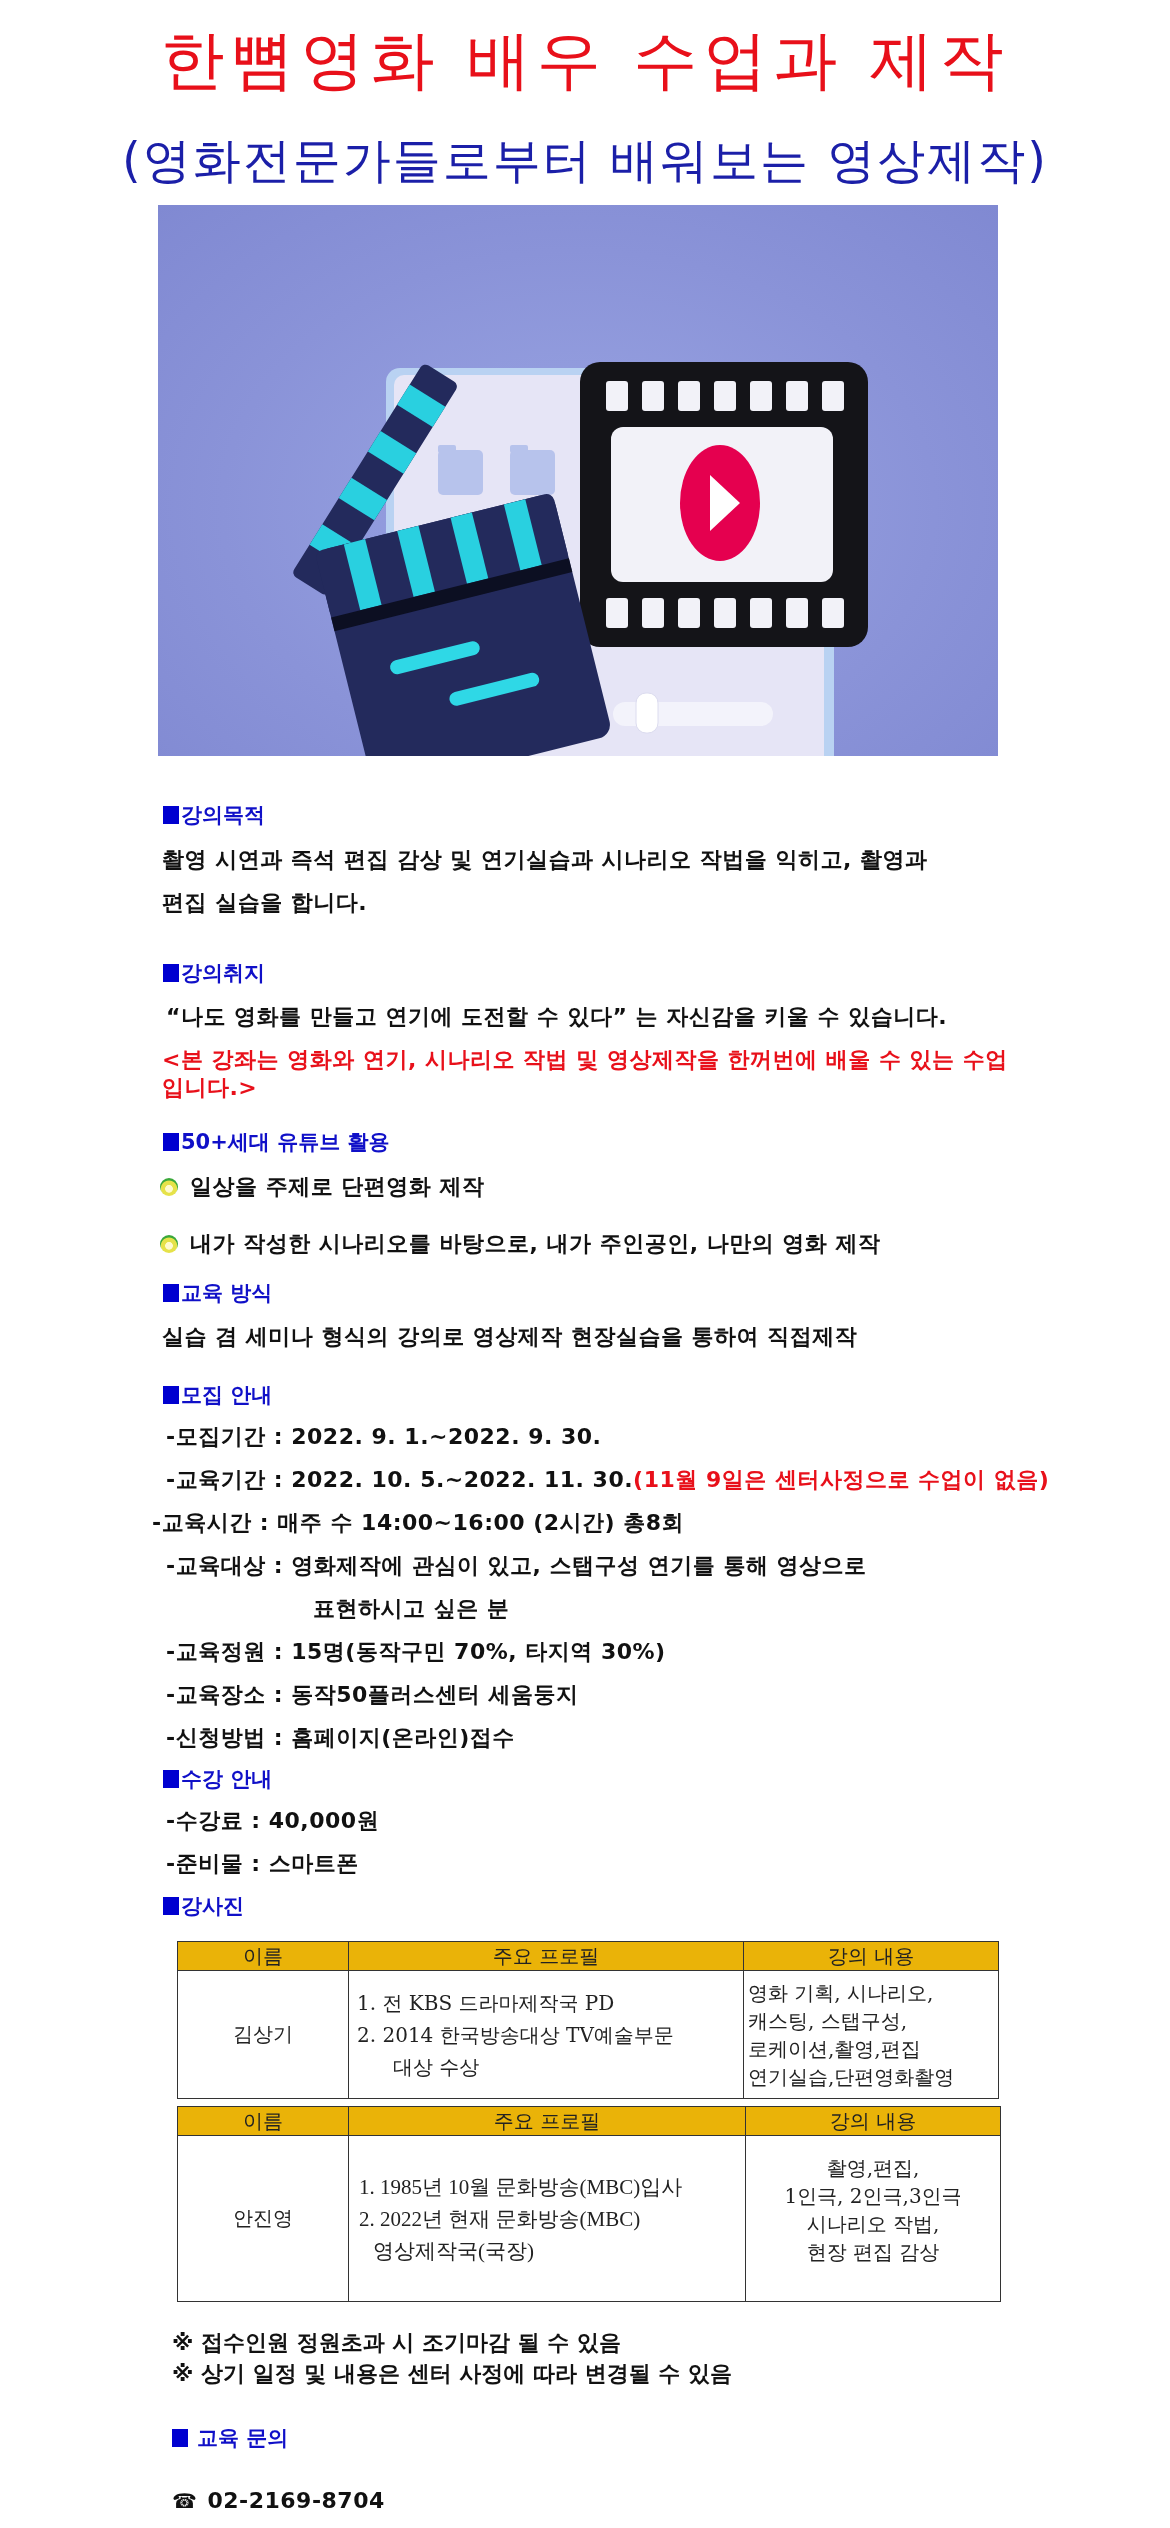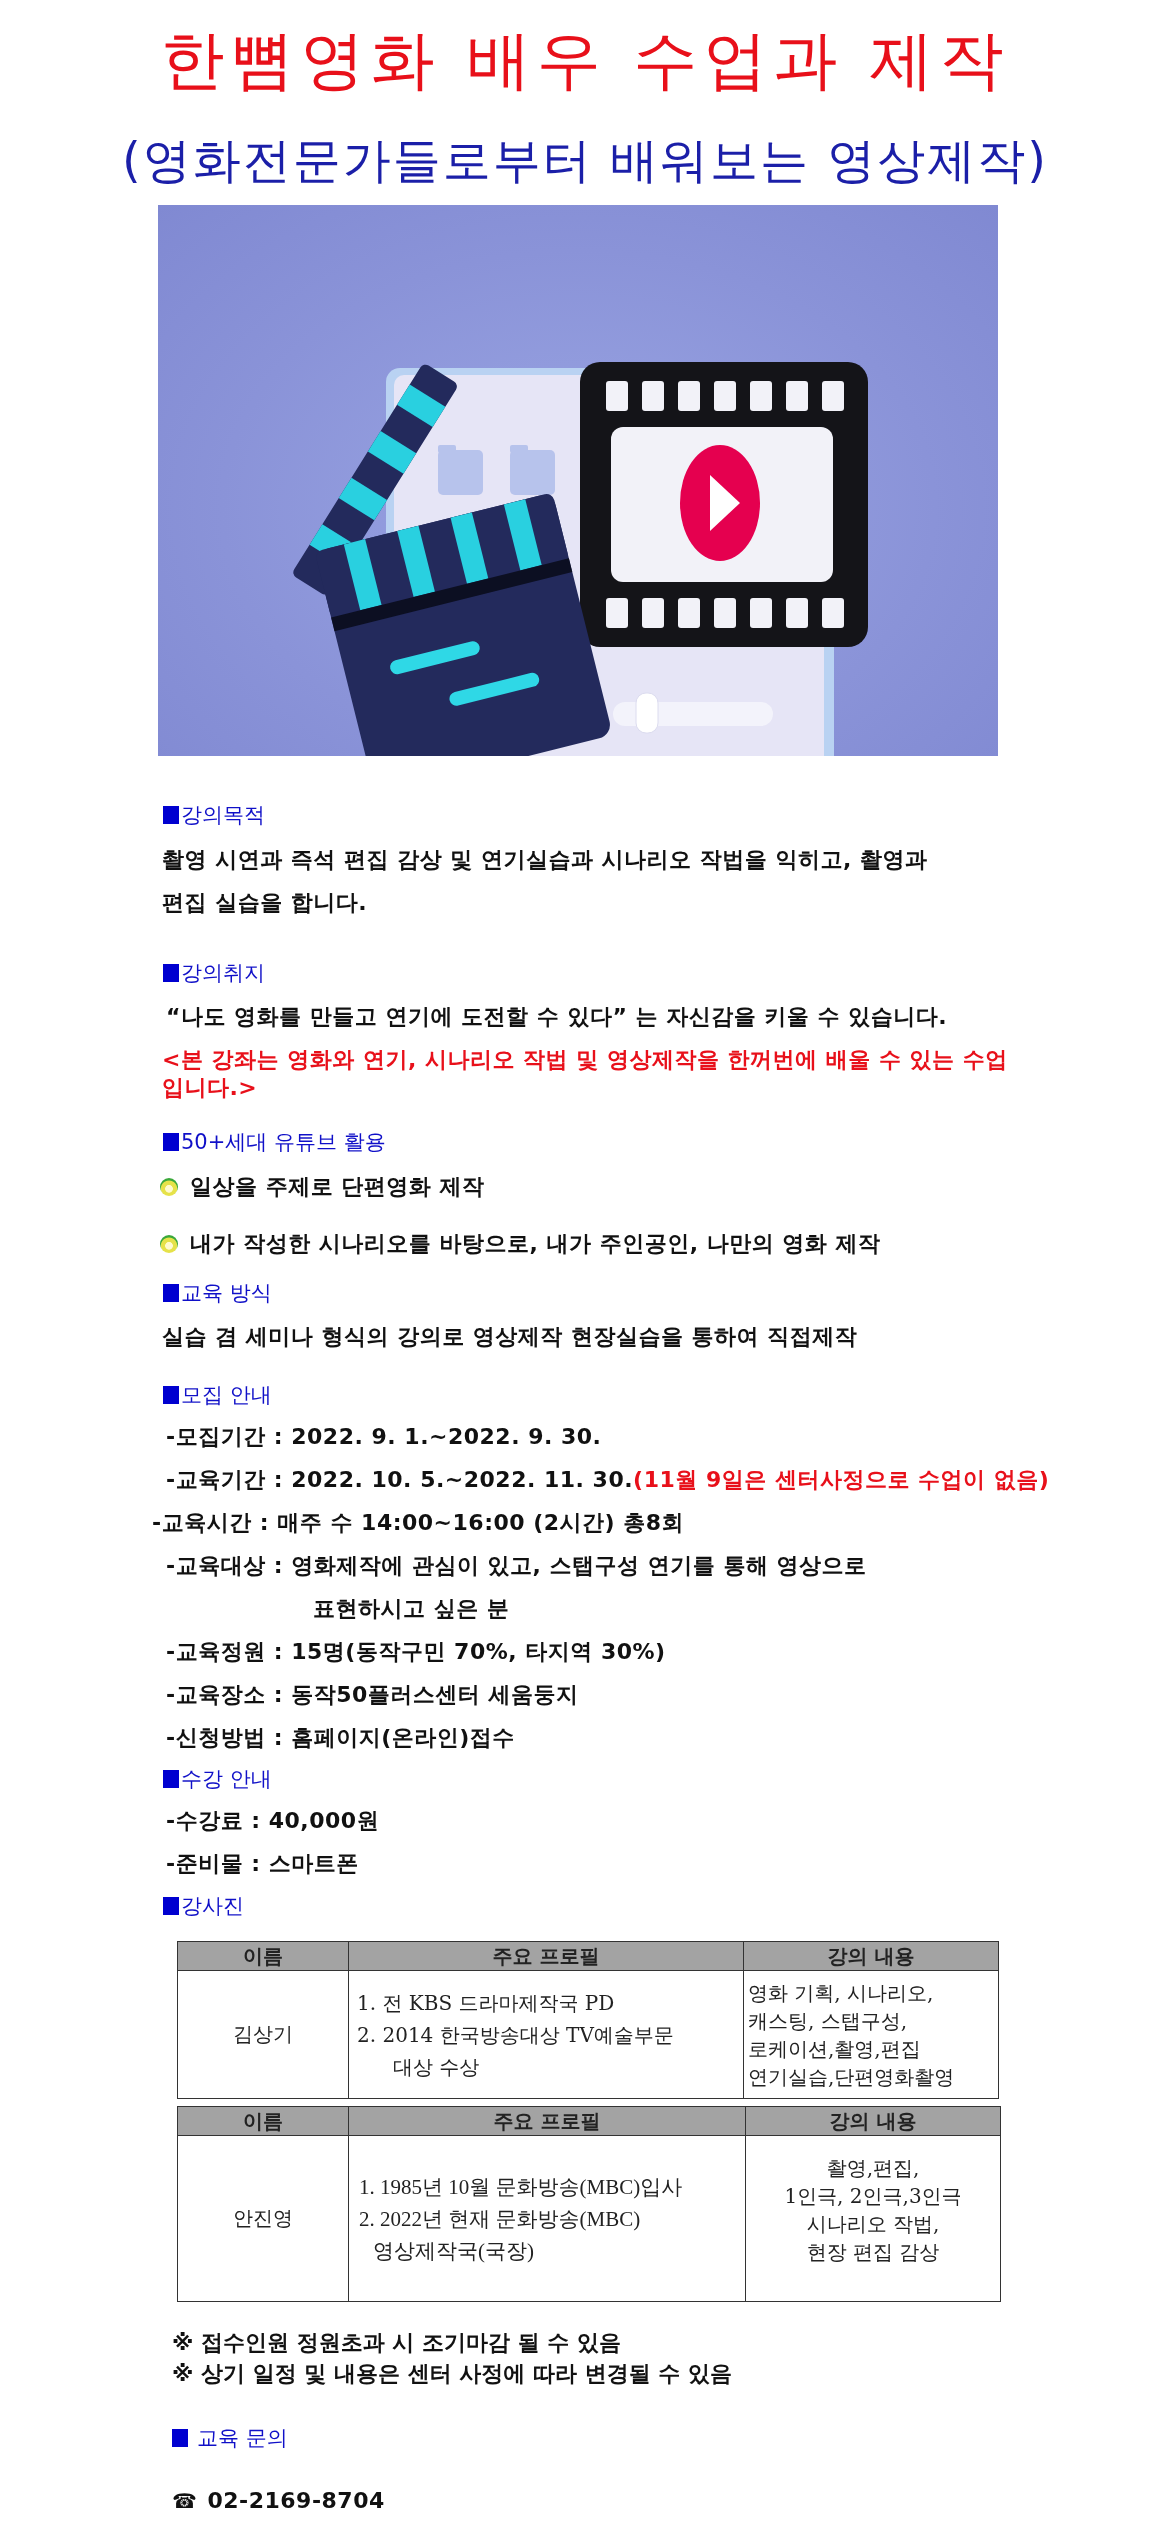--- a/index.html
+++ b/index.html
@@ -16,39 +16,39 @@
     .subtitle {
       left: 0; width: 1170px; text-align: center; top: 128px;
       font-size: 48px; color: #1b1fa8; line-height: 64px; letter-spacing: 2px;
     }
     .hero {
       left: 158px; top: 205px; width: 840px; height: 551px;
       background: radial-gradient(ellipse at 50% 55%, #9aa5e3 0%, #8a93d8 60%, #8089d2 100%);
       overflow: hidden;
     }
     .sec-head {
-      font-size: 21px; color: #1010c8; font-weight: normal; line-height: 30px;
+      font-size: 21px; color: #1010c8; font-weight: bold; line-height: 30px;
       display: flex; align-items: center;
     }
     .sec-head .sq { display: inline-block; width: 16px; height: 18px; background: #0000d0; margin-right: 2px; }
     .body-text { font-size: 22px; line-height: 30px; color: #111; font-weight: bold; letter-spacing: 0.5px; }
     .red { color: #e8101a; }
     .bullet-row { display: flex; align-items: center; }
     .gbullet {
       width: 18px; height: 18px; border-radius: 50%;
       background: radial-gradient(circle at 50% 60%, #fffbd0 0 25%, #e6e24a 30% 55%, #3aa83a 62% 100%);
       margin-right: 12px;
     }
     table.instr {
       border-collapse: collapse; font-family: "DejaVu Serif", serif; font-size: 20px; color: #222;
     }
     table.instr td, table.instr th {
       border: 1.5px solid #333; padding: 0 4px;
     }
-    table.instr th { background: #a3a3a3; font-weight: bold; height: 28px; margin-left: 41px; }
+    table.instr th { background: #eab308; font-weight: normal; height: 28px; margin-left: 41px; }
     .c1 { width: 162px; text-align: center; }
     .c2 { width: 382px; }
     .c3 { width: 246px; }
     .prof-line { line-height: 32px; }
     .note { font-size: 22px; font-weight: bold; line-height: 30px; }
   </style>
 </head>
 <body>
 
 <div class="abs title">한뼘영화 배우 수업과 제작</div>

